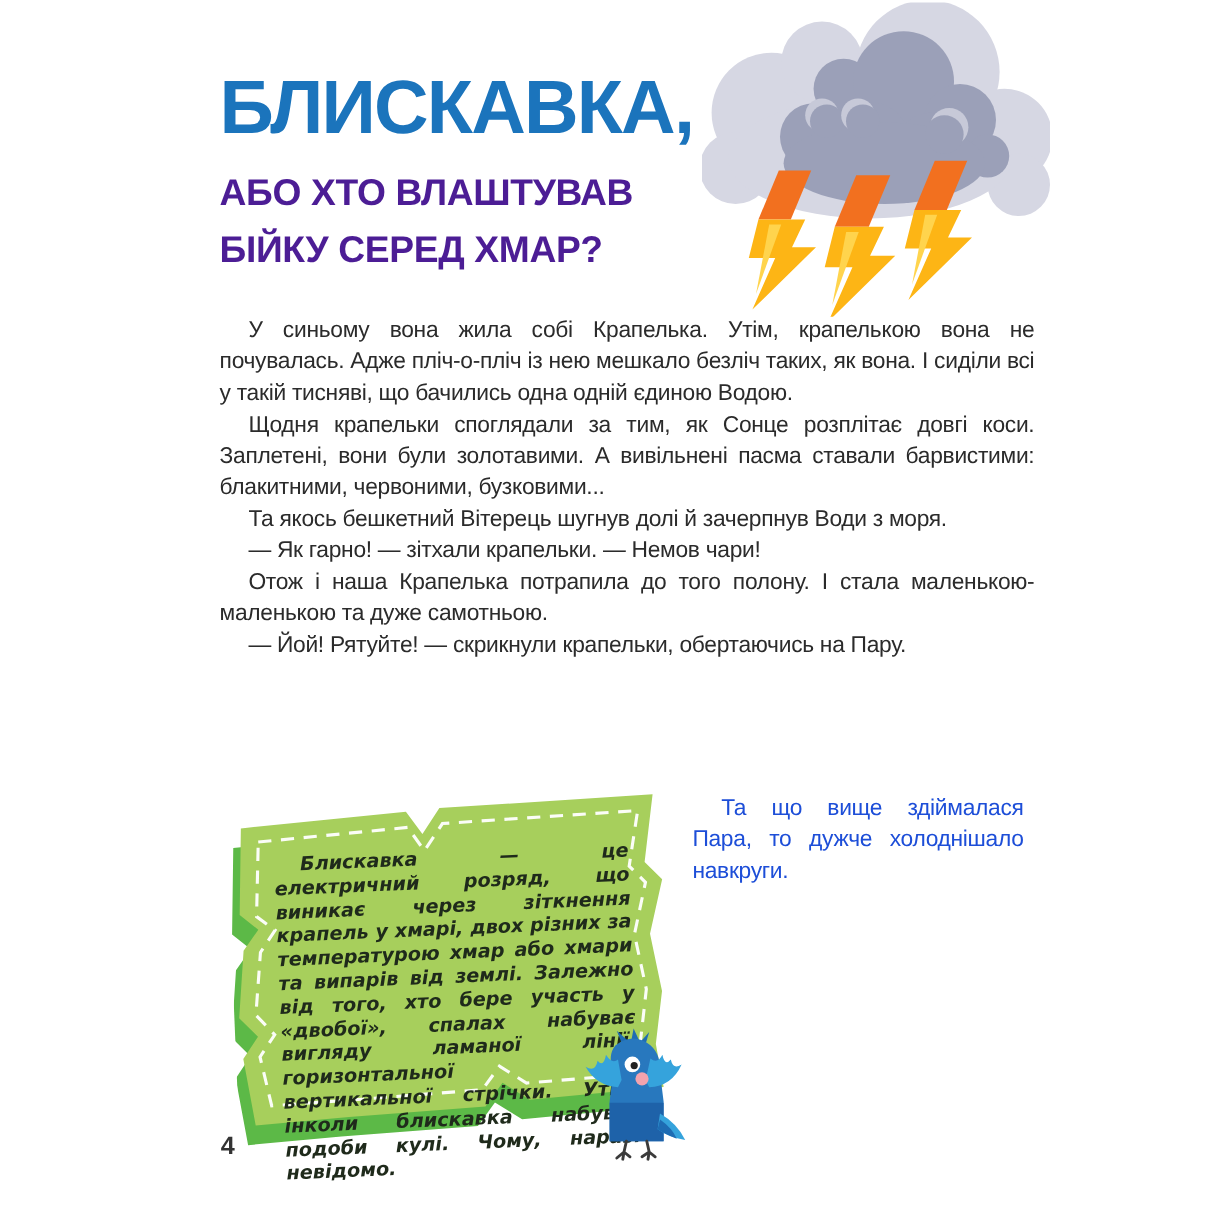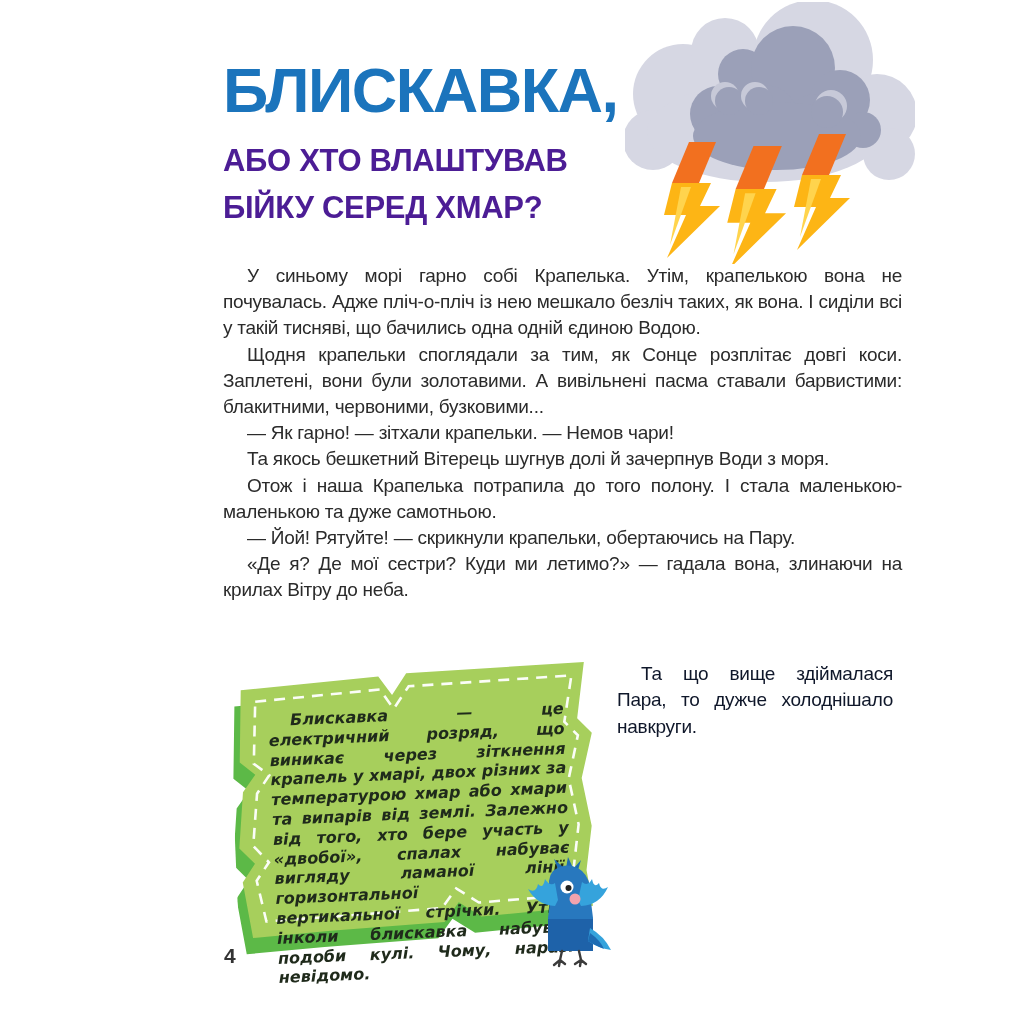--- a/index.html
+++ b/index.html
@@ -1,20 +1,20 @@
 <!DOCTYPE html>
 <html lang="uk"><head>
 <meta charset="utf-8">
 <style>
   html,body{margin:0;padding:0;}
   body{
     width:1024px;height:1024px;background:#ffffff;position:relative;overflow:hidden;
     font-family:"Liberation Sans", sans-serif;
   }
-  .page{position:absolute;inset:0;background:#fff;margin-left:40px;}
+  .page{position:absolute;inset:0;background:#fff;}
 
   
   .title-block{position:absolute;left:183px;top:58px;width:420px;}
   .main-title{margin:0;font-size:63px;font-weight:bold;color:#1B74BC;letter-spacing:-1.5px;line-height:1.04;}
   .subtitle{margin-top:13px;font-size:31px;font-weight:bold;color:#4c1d95;line-height:47px;letter-spacing:-0.3px;}
 
   
   .cloud{position:absolute;left:585px;top:2px;width:290px;height:262px;}
 
   
@@ -30,21 +30,21 @@
   .fact-text{
     position:absolute;left:38px;top:26px;width:296px;
     font-family:"DejaVu Sans", sans-serif;
     font-size:16px;font-weight:bold;font-style:italic;line-height:19.8px;
     color:#1F2A1B;text-align:justify;text-indent:22px;
   }
 
   
   .right-col{
     position:absolute;left:577px;top:661px;width:276px;
-    font-size:19px;line-height:26.4px;color:#0f172a;text-align:justify;letter-spacing:-0.25px;
+    font-size:19px;line-height:26.4px;color:#1d4ed8;text-align:justify;letter-spacing:-0.25px;
   }
   .right-col p{margin:0;text-indent:24px;}
 
   
   .bird{position:absolute;left:484px;top:856px;width:88px;height:115px;z-index:5;}
 
   
   .page-num{position:absolute;left:184px;top:944px;font-size:21px;font-weight:bold;color:#333;}
 </style>
 </head>
@@ -96,27 +96,26 @@
         <circle cx="206" cy="104" r="16" fill="#C7C9D8"></circle>
           <circle cx="202" cy="110" r="16" fill="#9BA0B8"></circle>
       </g>
       <use href="#bolt" transform="translate(34,140)"></use>
       <use href="#bolt" transform="translate(97,144) scale(1.05)"></use>
       <use href="#bolt" transform="translate(164,132)"></use>
     </svg>
   </div>
 
   <main class="story">
-    <p>У синьому морі гарно собі Крапелька. Утім, крапелькою вона не почувалась. Адже пліч-о-пліч із нею мешкало безліч таких, як вона. І сиділи всі у такій тисняві, що бачились одна одній єдиною Водою.</p>
+    <p>У синьому вона жила собі Крапелька. Утім, крапелькою вона не почувалась. Адже пліч-о-пліч із нею мешкало безліч таких, як вона. І сиділи всі у такій тисняві, що бачились одна одній єдиною Водою.</p>
     <p>Щодня крапельки споглядали за тим, як Сонце розплітає довгі коси. Заплетені, вони були золотавими. А вивільнені пасма ставали барвистими: блакитними, червоними, бузковими...</p>
+    <p>Та якось бешкетний Вітерець шугнув долі й зачерпнув Води з моря.</p>
     <p>— Як гарно! — зітхали крапельки. — Немов чари!</p>
-    <p>Та якось бешкетний Вітерець шугнув долі й зачерпнув Води з моря.</p>
     <p>Отож і наша Крапелька потрапила до того полону. І стала маленькою-маленькою та дуже самотньою.</p>
     <p>— Йой! Рятуйте! — скрикнули крапельки, обертаючись на Пару.</p>
-    <p>«Де я? Де мої сестри? Куди ми летимо?» — гадала вона, злинаючи на крилах Вітру до неба.</p>
   </main>
 
   <aside class="fact-box">
     <svg width="368" height="300" viewBox="0 0 368 300" xmlns="http://www.w3.org/2000/svg">
       <polygon points="12,20 150,12 163,31 178,10 356,6 347,62 361,77 349,122 357,170 350,214 355,250 243,256 221,241 206,260 92,264 14,268 6,212 19,194 4,178 10,122 23,105 8,92" transform="translate(-7,16)" fill="#5CB947"></polygon>
       <polygon points="12,20 150,12 163,31 178,10 356,6 347,62 361,77 349,122 357,170 350,214 355,250 243,256 221,241 206,260 92,264 14,268 6,212 19,194 4,178 10,122 23,105 8,92" fill="#A7CF5C"></polygon>
       <polygon points="26,32 151,25 164,45 180,23 343,19 334,65 347,79 336,122 344,168 337,213 341,238 241,242 219,227 204,246 95,250 28,252 20,211 33,193 18,176 24,124 37,106 22,94" fill="none" stroke="#ffffff" stroke-width="2.6" stroke-dasharray="11 8" opacity="0.95"></polygon>
     </svg>
     <p class="fact-text">Блискавка — це електричний розряд, що виникає через зіткнення крапель у хмарі, двох різних за температурою хмар або хмари та випарів від землі. Залежно від того, хто бере участь у «двобої», спалах набуває вигляду ламаної лінії, горизонтальної чи вертикальної стрічки. Утім, інколи блискавка набуває подоби кулі. Чому, наразі невідомо.</p>
   </aside>

